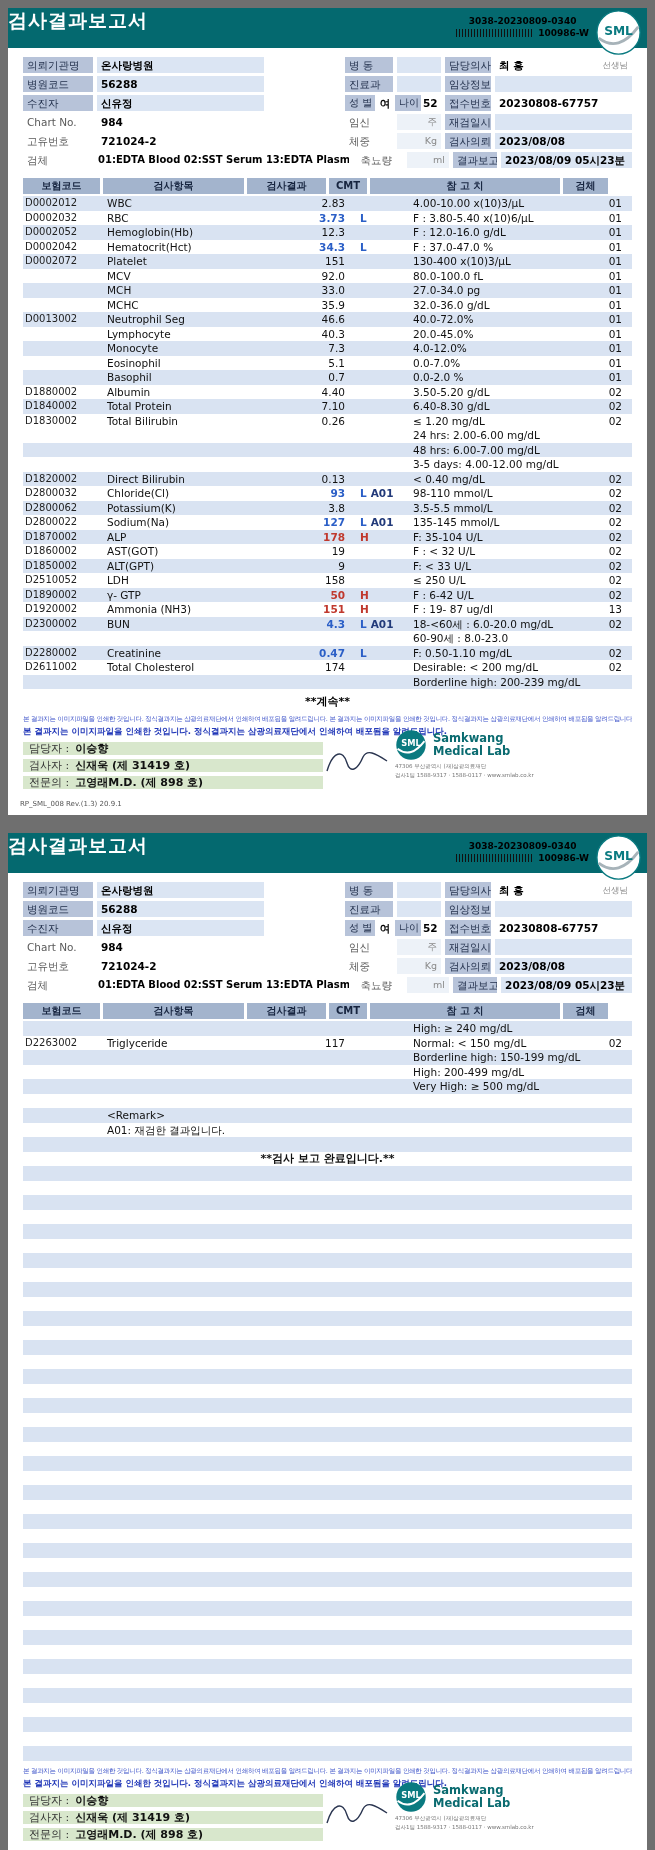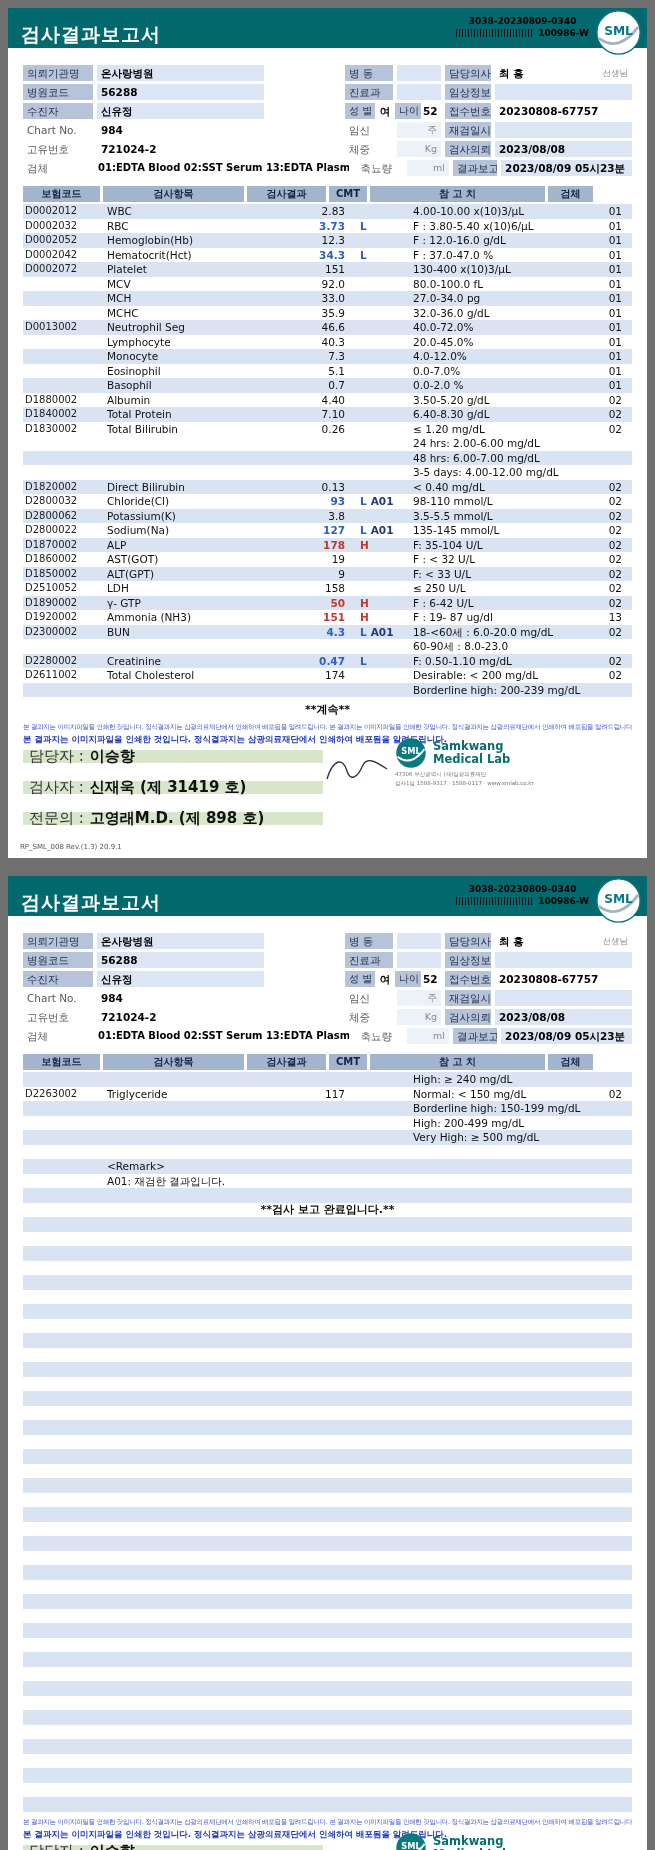--- a/index.html
+++ b/index.html
@@ -4,49 +4,49 @@
 <style>
   :root{
     --header-teal:#04696f; --label-bg:#b7c3d9; --value-bg:#dbe5f3; --stripe:#d9e3f2;
     --low-blue:#2b5fc7; --high-red:#c0392e; --staff-green:#d8e7cc; --notice-blue:#2238b8;
     --logo-teal:#0a7a80; --thead-bg:#a3b4cd; --thead-text:#16243f;
   }
   *{box-sizing:border-box;margin:0;padding:0}
   body{width:655px;background:#6f6f6f;font-family:"DejaVu Sans","Liberation Sans",sans-serif;}
   .page{width:639px;margin:8px 0 18px 8px;background:#fff;position:relative;padding-bottom:4px;}
   
-  .hdr{height:40px;background:var(--header-teal);display:flex;align-items:flex-end;padding-left:13px;}
+  .hdr{height:40px;background:var(--header-teal);display:flex;align-items:flex-start;}
   .hdr-title{color:#fff;font-size:19px;font-weight:bold;letter-spacing:1px;}
   .logo-top{position:absolute;top:1px;right:5px;width:47px;height:47px;}
   .barcode{position:absolute;top:8px;right:58px;text-align:center;color:#000;}
   .bc-no{font-size:9px;font-weight:bold;line-height:11px;}
   .bc-row{display:flex;justify-content:flex-end;align-items:center;gap:4px;margin-top:1px;}
   .bc-strip{display:inline-block;width:78px;height:8px;background:repeating-linear-gradient(90deg,#111 0 1px,transparent 1px 3px);}
   .bc-sub{font-size:9px;font-weight:bold;}
   
-  .info{padding:17px 15px 2px;display:flex;flex-direction:column;gap:3px;font-size:10.5px;}
+  .info{padding:9px 15px 2px;display:flex;flex-direction:column;gap:3px;font-size:10.5px;}
   .irow{display:flex;gap:4px;height:16px;line-height:16px;align-items:stretch;}
   .lbl{background:var(--label-bg);color:#1e2c48;padding:0 4px;white-space:nowrap;overflow:hidden;}
   .lbl.plain{background:none;color:#5a5a5a;}
   .val{font-weight:bold;color:#000;padding:0 4px;white-space:nowrap;overflow:hidden;}
   .val.shade{background:var(--value-bg);}
   .val.unit{background:#edf2f8;color:#8a8a8a;font-weight:normal;text-align:right;font-size:9.5px;}
   .c1l{width:70px}.c1v{width:167px}.c1v-auto{width:auto;min-width:167px;font-size:10px}
   .spacer{flex:1 1 0;min-width:0}
   .c2l{width:48px}.c2v{width:44px}.c3l{width:46px}.c3v{width:137px}
   .sexgrp{width:96px;display:flex;gap:2px}
   .sexgrp .lbl{width:30px;font-size:10px}.sexgrp .lbl2{width:26px;font-size:10px}
   .sexgrp .sv{font-weight:bold;width:16px;text-align:center}.sexgrp .sv2{flex:1;font-weight:bold;text-align:left}
   .doctor{display:flex;justify-content:space-between;align-items:center}
   .suffix{font-style:normal;font-weight:normal;color:#8a8a8a;font-size:8.5px}
   
   .table{margin-top:8px;}
   .thead{display:flex;gap:3px;padding:0 15px;}
   .th{background:var(--thead-bg);color:var(--thead-text);font-weight:bold;font-size:10px;height:16px;line-height:16px;text-align:center;}
-  .th-code{width:77px}.th-name{width:141px}.th-result{width:79px}.th-cmt{width:38px}.th-ref{width:175px}.th-spec{width:45px}
+  .th-code{width:77px}.th-name{width:141px}.th-result{width:79px}.th-cmt{width:38px}.th-ref{width:190px}.th-spec{width:45px}
   .tbody{margin-top:2px;border-radius:29px;}
   .trow{display:flex;padding:0 15px;height:14.5px;line-height:14.5px;font-size:10.5px;color:#111;}
   .trow.alt .c{background:var(--stripe);}
   .c{white-space:nowrap;overflow:hidden;}
   .c.code{width:80px;padding-left:2px;color:#222;font-size:10px;}
   .c.name{width:170px;padding-left:4px;}
   .c.result{width:82px;text-align:right;padding-right:10px;}
   .c.result.low{color:var(--low-blue);font-weight:bold;}
   .c.result.high{color:var(--high-red);font-weight:bold;}
   .c.cmt{width:54px;padding-left:5px;}
@@ -56,21 +56,21 @@
   .cmtcode{margin-left:4px;font-weight:bold;color:#223a7a;}
   .c.ref{width:178px;padding-left:4px;}
   .c.spec{width:45px;text-align:right;padding-right:10px;}
   .c.center{width:100%;text-align:center;font-weight:bold;font-size:11px;}
   .continue-note{text-align:center;font-weight:bold;font-size:11px;margin:5px 0 2px;}
   .continue-note:empty{display:none;}
   
   .pfoot{position:relative;margin:6px 15px 0;min-height:80px;}
   .micro{color:#3a50c8;font-size:6.5px;letter-spacing:-0.3px;white-space:nowrap;overflow:hidden;width:100%;}
   .notice{color:var(--notice-blue);font-size:8.5px;font-weight:bold;margin:2px 0 4px;}
-  .staff-row{width:300px;background:var(--staff-green);margin-bottom:18px;font-size:15px;height:13px;line-height:13px;padding:0 6px;display:flex;gap:6px;}
+  .staff-row{width:300px;background:var(--staff-green);margin-bottom:4px;font-size:11px;height:13px;line-height:13px;padding:0 6px;display:flex;gap:6px;}
   .s-lbl{color:#333;}
   .s-val{font-weight:bold;color:#111;}
   .sig{position:absolute;left:300px;top:30px;width:72px;height:34px;}
   .lab{position:absolute;left:372px;top:14px;width:200px;}
   .lab-top{display:flex;gap:6px;align-items:center;}
   .logo-sm{width:32px;height:32px;flex:0 0 32px;}
   .lab-n1{font-size:11.5px;font-weight:bold;color:#0a6b70;line-height:13px;}
   .addr{font-size:5.5px;color:#777;margin-top:2px;line-height:7px;white-space:nowrap;overflow:hidden;}
   .rev{margin:5px 0 3px 12px;font-size:7px;color:#555;}
 </style>

